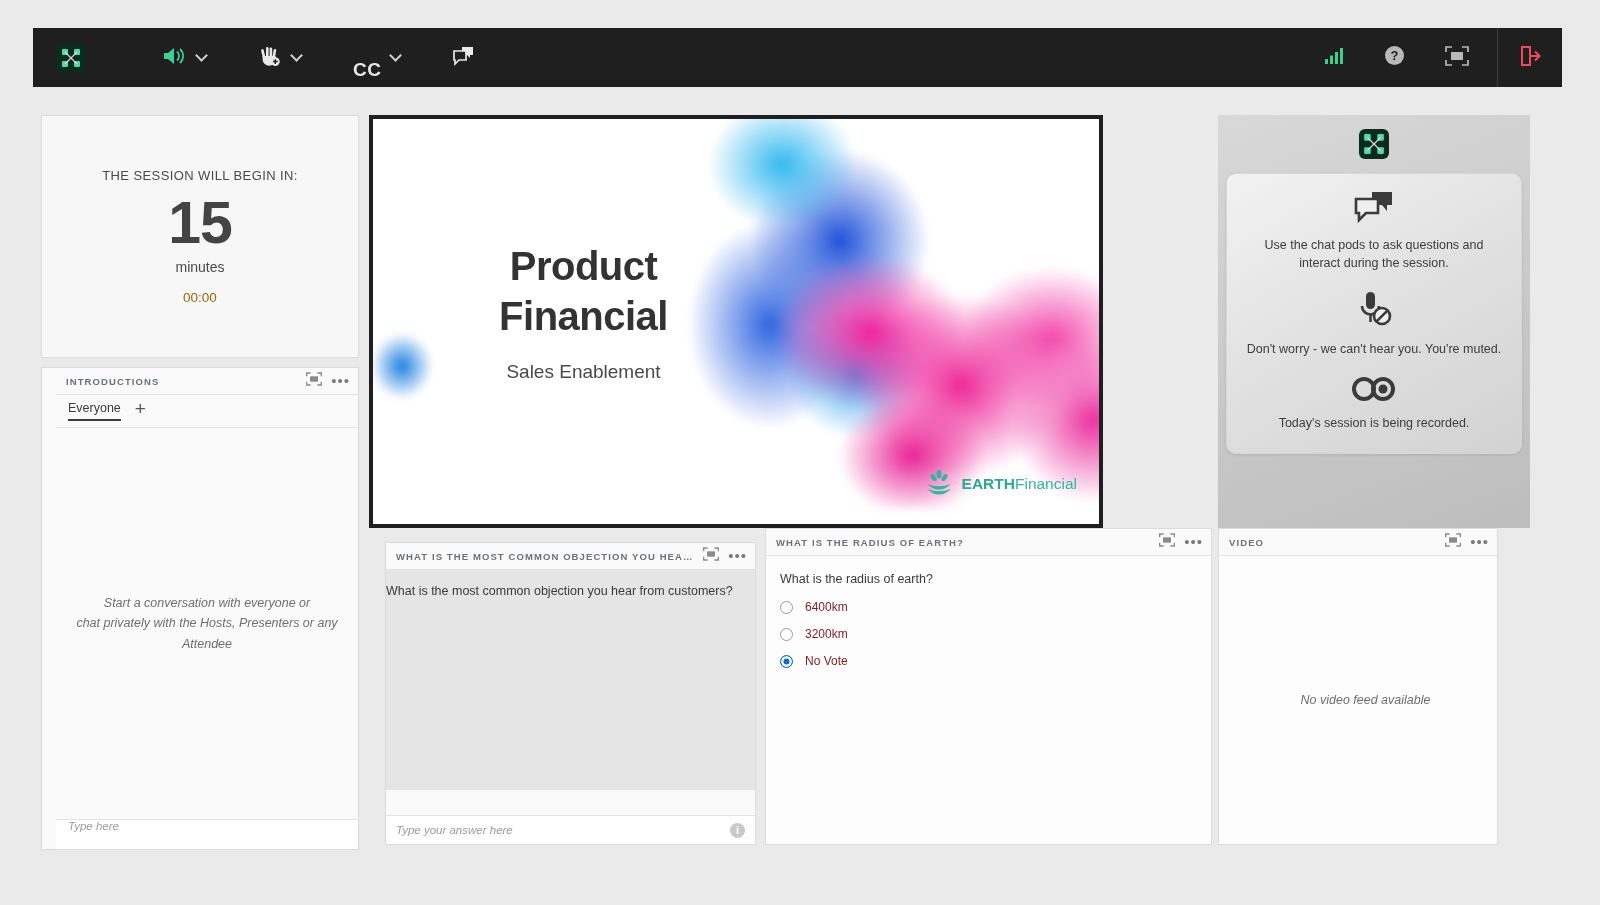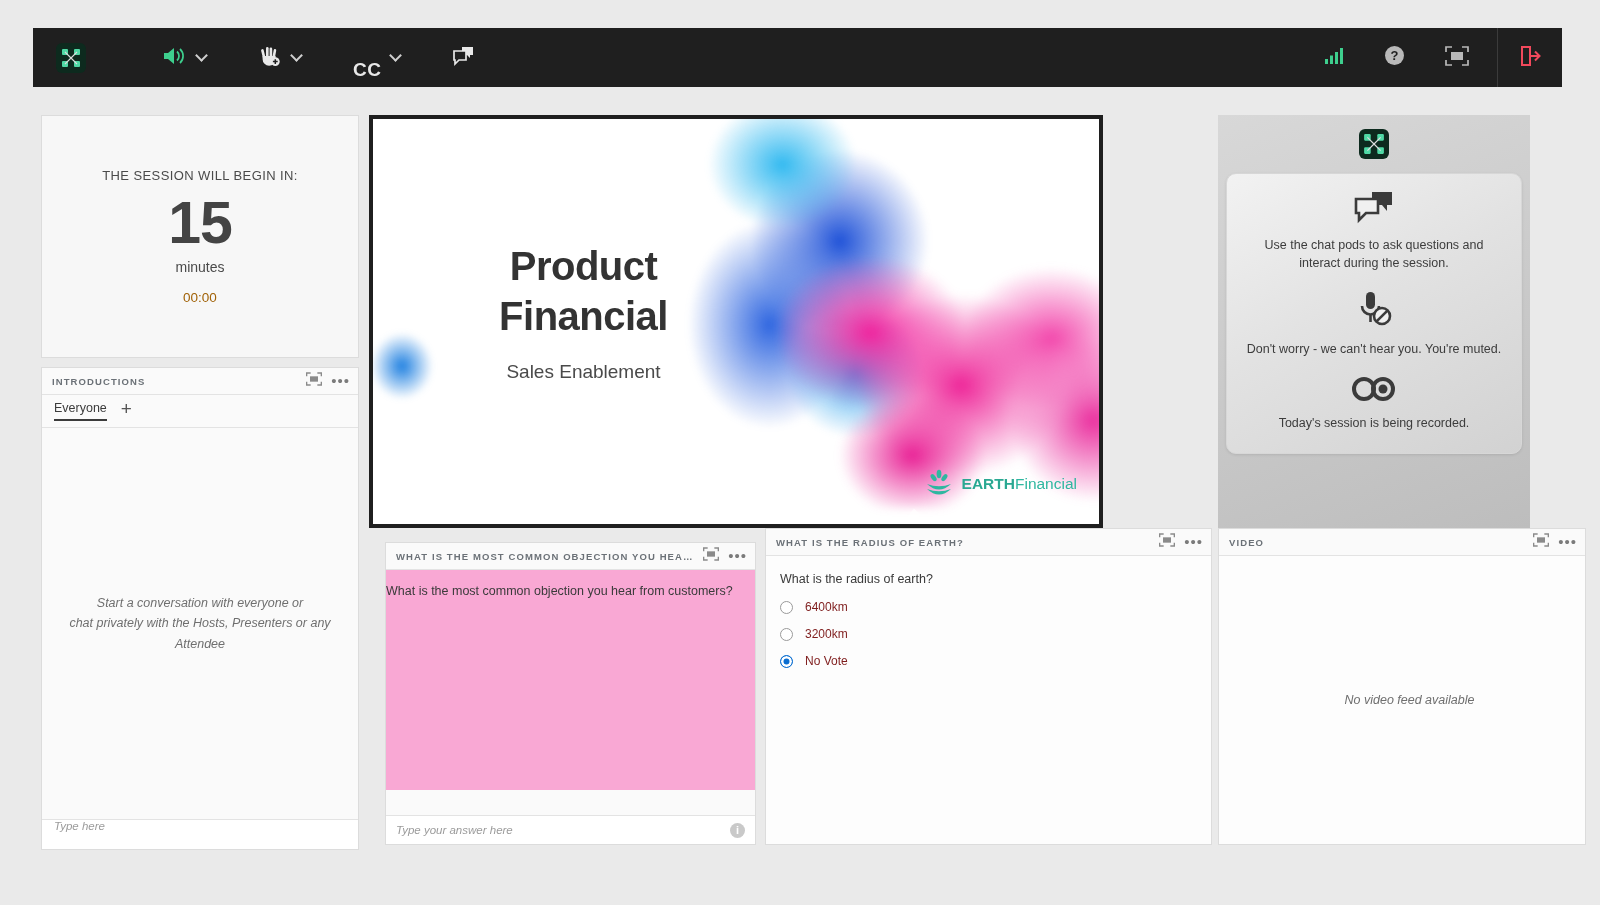--- a/index.html
+++ b/index.html
@@ -80,21 +80,21 @@
   .timer-pod {
     height: 243px;
     display: flex; flex-direction: column; align-items: center; justify-content: center;
     background: #f7f7f7;
   }
   .timer-label { font-size: 13px; color: #4a4a4a; letter-spacing: .4px; }
   .timer-big { font-size: 59px; font-weight: bold; color: #444; line-height: 1.05; margin-top: 10px; letter-spacing: -1px;}
   .timer-unit { font-size: 14px; color: #4a4a4a; margin-top: 4px; }
   .timer-clock { font-size: 13.5px; color: #a16207; margin-top: 15px; }
 
-  .chat-pod { position: absolute; top: 252px; left: 0; width: 318px; height: 483px; display: flex; flex-direction: column; }
+  .chat-pod { position: absolute; top: 252px; left: 0; width: 318px; height: 483px; display: flex; flex-direction: column; padding-left: 14px; }
   .chat-tabs { height: 33px; border-bottom: 1px solid #e3e3e3; display: flex; align-items: center; padding: 0 12px; gap: 14px; }
   .chat-tab { font-size: 12.5px; color: #3b3b3b; padding-bottom: 4px; border-bottom: 2px solid #3b3b3b; cursor: pointer; }
   .plus { font-size: 19px; color: #555; line-height: 14px; cursor: pointer; padding-bottom: 4px; }
   .chat-body { flex: 1; display: flex; align-items: center; justify-content: center; padding: 0 12px; background: #fafafa; }
   .chat-empty { text-align: center; font-size: 12.5px; font-style: italic; color: #6f6f6f; line-height: 1.65; }
   .chat-input {
     height: 30px; border-top: 1px solid #e3e3e3; display: flex; align-items: flex-start;
     padding: 0 12px; background: #fff;
   }
   .ph { font-size: 11.5px; font-style: italic; color: #9b9b9b; }
@@ -181,42 +181,42 @@
     border: 1px solid #d7d7d7;
     padding: 16px 18px 20px 18px;
     text-align: center;
     box-shadow: 0 1px 3px rgba(0,0,0,.10);
   }
   .info-item + .info-item { margin-top: 18px; }
   .info-text { font-size: 12.5px; color: #3c3c3c; line-height: 1.45; margin-top: 8px; }
 
   
   .qa-pod { position: absolute; left: 352px; top: 432px; width: 371px; height: 303px; }
-  .qa-body { padding: 14px 0; height: 220px; background: #f9a8d4; }
+  .qa-body { padding: 14px 0; height: 220px; background: #e5e5e5; }
   .qa-q { font-size: 12.5px; color: #3a3a3a; }
   .qa-input {
     position: absolute; left: 0; bottom: 0; width: 100%; height: 29px;
     border-top: 1px solid #e3e3e3; background: #fff;
     display: flex; align-items: center; padding: 0 10px;
   }
   .info-dot {
     margin-left: auto; width: 15px; height: 15px; border-radius: 50%;
     background: #c9c9c9; color: #fff; font-size: 11px; font-weight: bold;
     display: flex; align-items: center; justify-content: center;
   }
 
   .poll-pod { position: absolute; left: 732px; top: 418px; width: 447px; height: 317px; }
   .poll-body { padding: 16px 14px; background: #fdfdfd; height: calc(100% - 27px); }
   .poll-q { font-size: 12.5px; color: #3a3a3a; margin-bottom: 14px; }
   .poll-opt { display: flex; align-items: center; gap: 12px; margin-bottom: 13px; cursor: pointer; }
   .radio { width: 13px; height: 13px; border-radius: 50%; border: 1.5px solid #9a9a9a; background: #fff; flex: none; }
   .radio.sel { border-color: #0a6ed1; background: #0a6ed1; box-shadow: inset 0 0 0 2.5px #fff; }
   .poll-label { font-size: 12px; color: #7f1d1d; }
 
-  .video-pod { position: absolute; left: 1185px; top: 418px; width: 368px; height: 317px; }
+  .video-pod { position: absolute; left: 1185px; top: 418px; width: 280px; height: 317px; }
   .video-body { height: calc(100% - 27px); display: flex; align-items: center; justify-content: center; background: #fdfdfd; padding-left: 15px; }
   .video-empty { font-size: 12.5px; font-style: italic; color: #6f6f6f; }
 </style>
 </head>
 <body>
 
 <div id="app">
 
   <div class="toolbar">
     <div class="tb-left">

